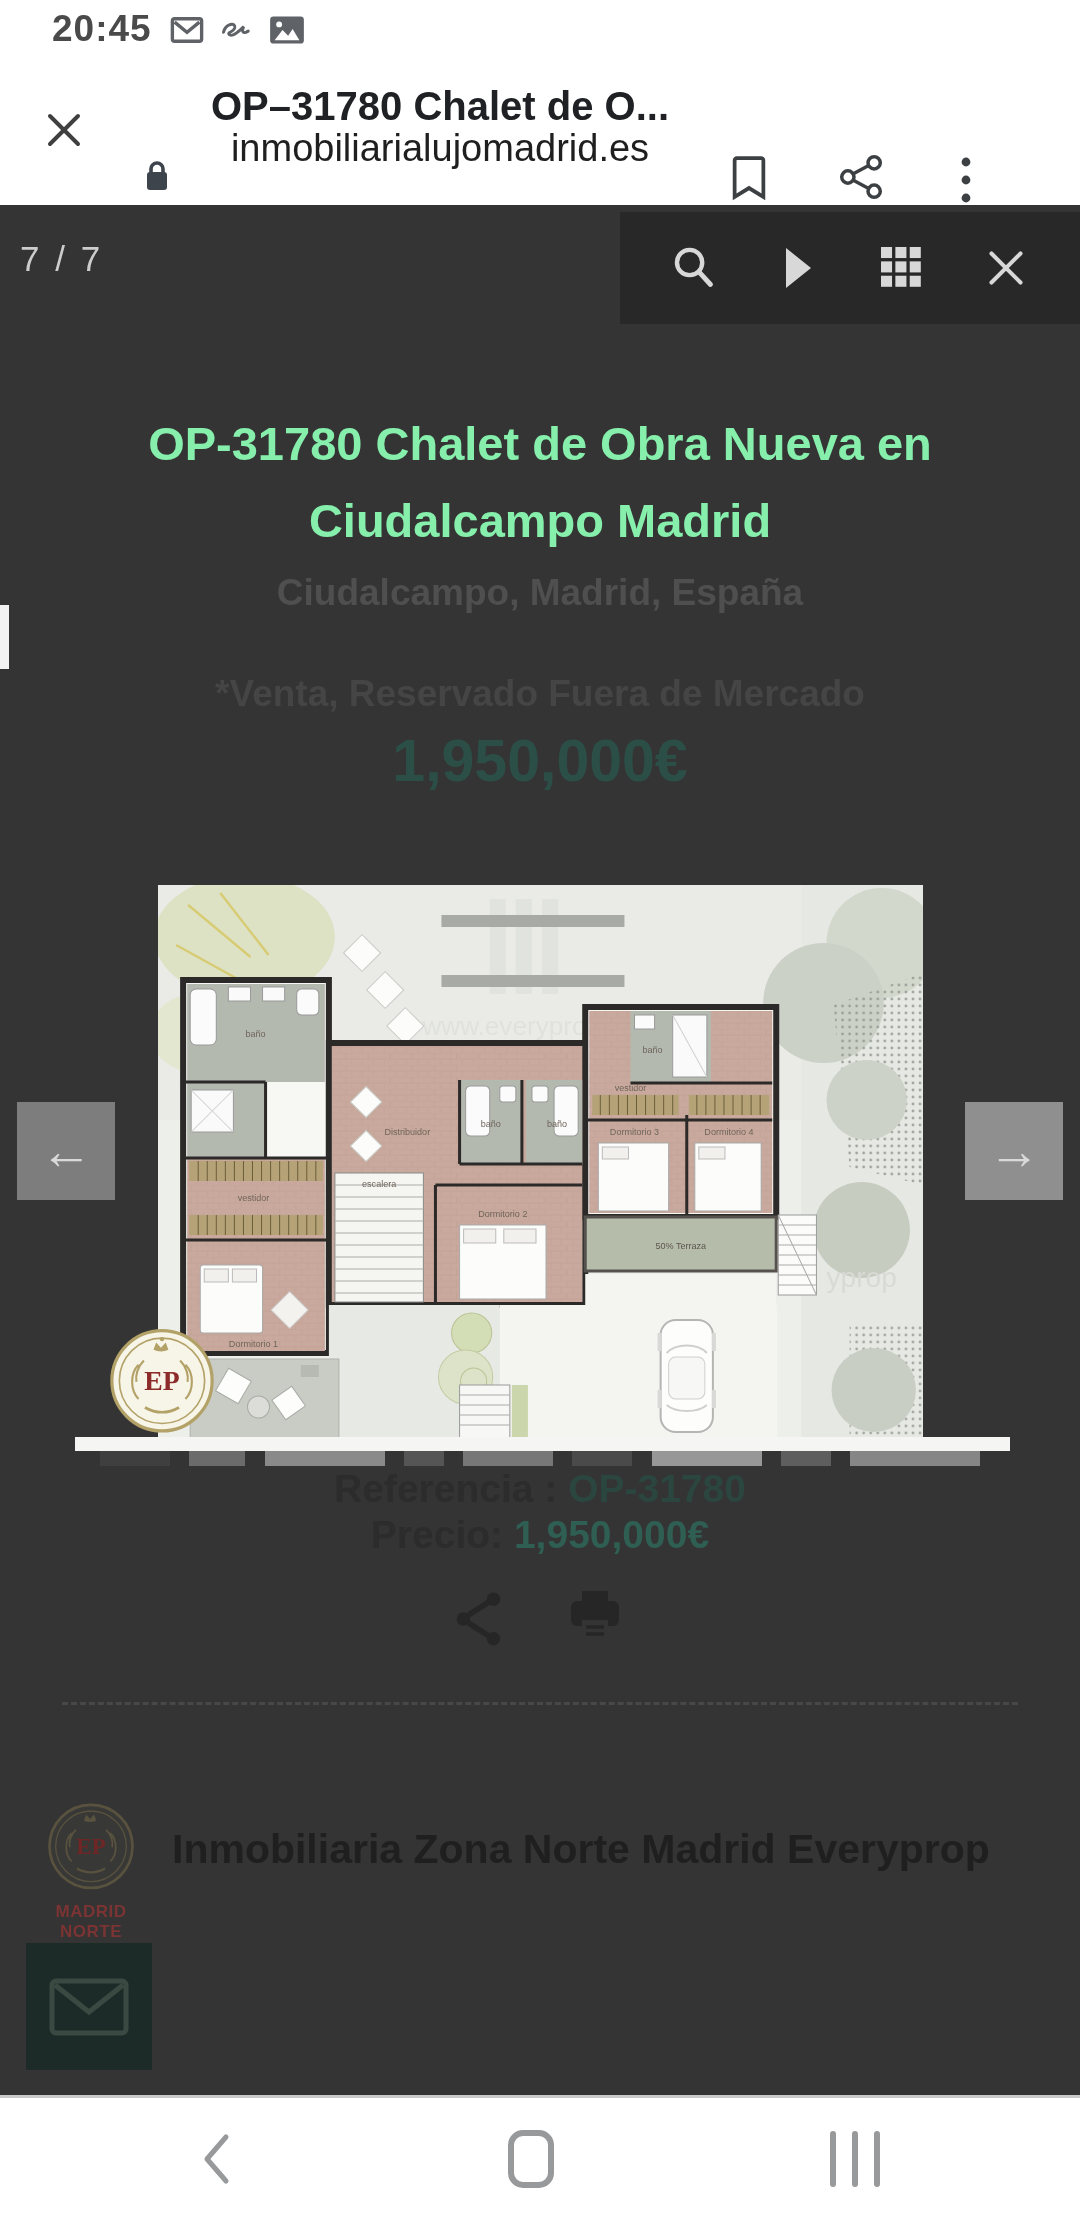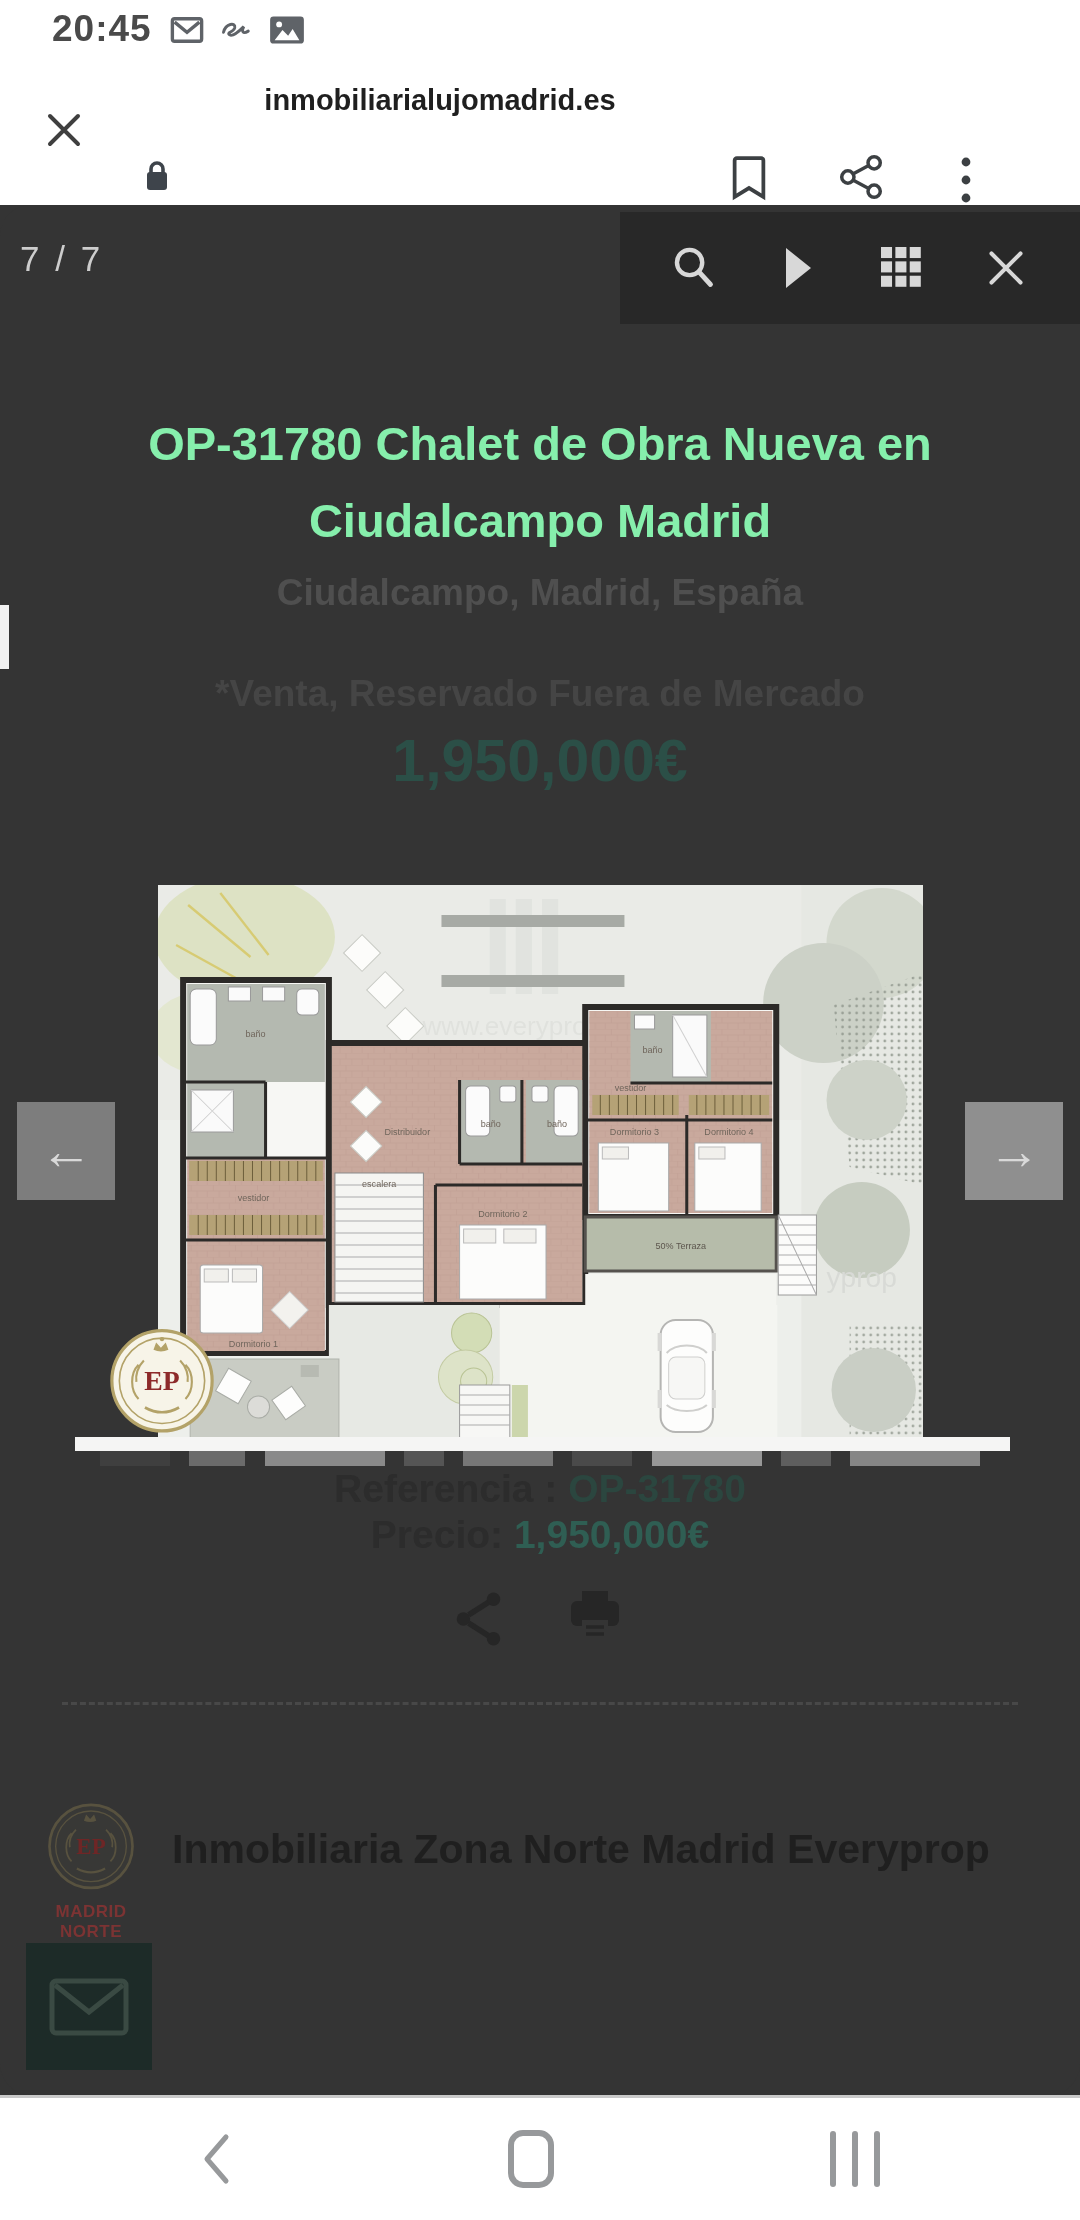--- a/index.html
+++ b/index.html
@@ -18,21 +18,21 @@
   #sb-batt-pct{font-size:35px;font-weight:700;color:#4c4c4c;}
   #battery{width:24px;height:46px;display:flex;flex-direction:column;align-items:center;}
   #battery .nub{width:12px;height:5px;background:#9a9a9a;border-radius:2px 2px 0 0;}
   #battery .body{width:22px;height:37px;border-radius:3px;background:linear-gradient(#c6c6c6 0 46%,#6e6e6e 46% 100%);}
 
   
   #browser-bar{left:0;top:60px;width:1080px;height:145px;background:#ffffff;}
   #btn-close-tab{left:36px;top:42px;width:56px;height:56px;}
   #title-block{left:150px;top:22px;width:580px;text-align:center;}
   #page-title{font-size:40px;font-weight:600;color:#202124;line-height:48px;white-space:nowrap;}
-  #page-url{font-size:29px;font-weight:700;color:#1f1f1f;line-height:36px;}
+  #page-url{font-size:38px;font-weight:400;color:#1f1f1f;line-height:36px;}
   #lock-icon{left:140px;top:98px;width:34px;height:36px;}
   #btn-bookmark{left:728px;top:92px;}
   #btn-share-chrome{left:838px;top:94px;}
   #btn-menu{left:946px;top:90px;width:40px;height:60px;}
 
   
   #overlay{left:0;top:205px;width:1080px;height:1890px;background:#343434;border-radius:31px;}
   #lb-toolbar{left:620px;top:7px;width:460px;height:112px;background:#282828;display:flex;align-items:center;justify-content:space-evenly;}
   #lb-counter{left:20px;top:34px;font-size:35px;color:#cdcdcd;letter-spacing:3px;}
   .lb-btn{width:60px;height:60px;display:flex;align-items:center;justify-content:center;}
@@ -136,20 +136,21 @@
 
 <div id="browser-bar" class="abs">
   <svg id="btn-close-tab" class="abs" viewBox="0 0 56 56">
     <path d="M14 14 L42 42 M42 14 L14 42" stroke="#3f3f3f" stroke-width="4" stroke-linecap="round" fill="none"></path>
   </svg>
   <svg id="lock-icon" class="abs" viewBox="0 0 34 36">
     <path d="M11,15 v-4 a6,6 0 0 1 12,0 v4" fill="none" stroke="#3e444b" stroke-width="3.6"></path>
     <rect x="7" y="14" width="20" height="18" rx="3" fill="#3e444b"></rect>
   </svg>
   <div id="title-block" class="abs">
+    <div id="page-title">OP–31780 Chalet de O...</div>
     <div id="page-url">inmobiliarialujomadrid.es</div>
   </div>
   <svg id="btn-bookmark" class="abs" width="42" height="50" viewBox="0 0 38 44">
     <path d="M8,5 h22 a2,2 0 0 1 2,2 v33 l-13,-8 -13,8 V7 a2,2 0 0 1 2,-2 z" fill="none" stroke="#3c4043" stroke-width="3.4"></path>
   </svg>
   <svg id="btn-share-chrome" class="abs" width="46" height="46" viewBox="0 0 42 42">
     <circle cx="33" cy="8" r="5.6" fill="none" stroke="#3c4043" stroke-width="3.2"></circle>
     <circle cx="9" cy="21" r="5.6" fill="none" stroke="#3c4043" stroke-width="3.2"></circle>
     <circle cx="33" cy="34" r="5.6" fill="none" stroke="#3c4043" stroke-width="3.2"></circle>
     <path d="M14,18 L28,10.5 M14,24 L28,31.5" stroke="#3c4043" stroke-width="3.2"></path>

